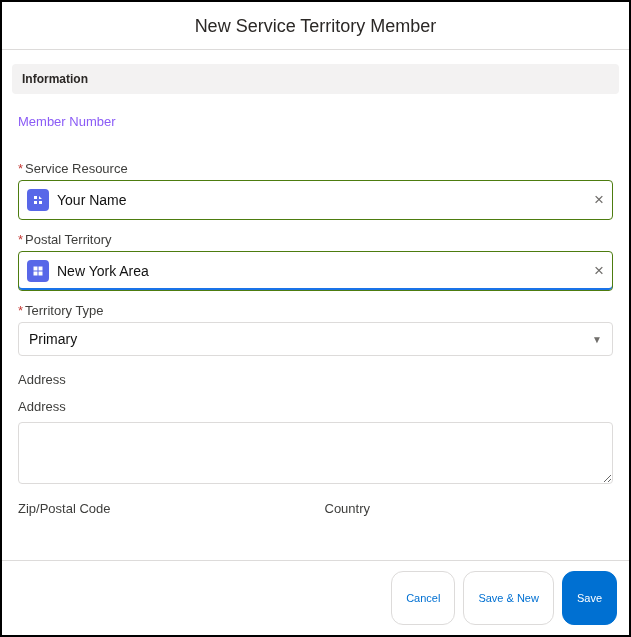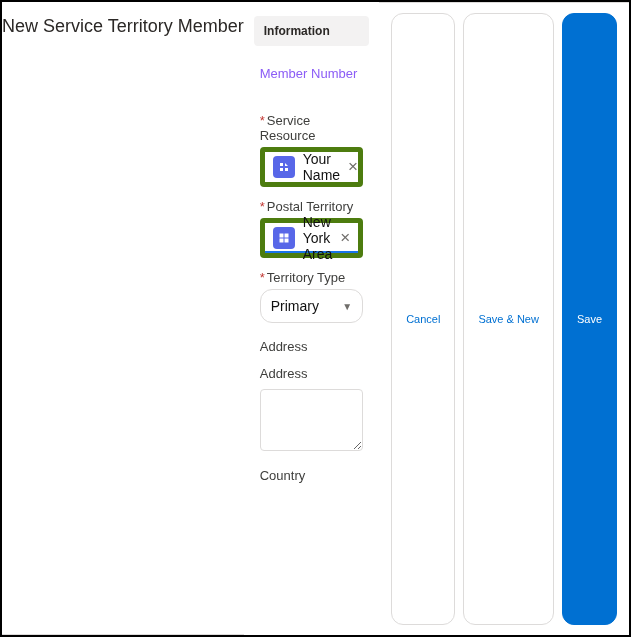--- a/index.html
+++ b/index.html
@@ -1,33 +1,33 @@
 <!DOCTYPE html>
 <html><head>
   <meta charset="utf-8">
   <style>
     * { box-sizing: border-box; margin: 0; padding: 0; }
     html, body { width: 631px; height: 637px; font-family: -apple-system, BlinkMacSystemFont, "Segoe UI", Arial, sans-serif; font-size: 13px; color: #3e3e3c; overflow: hidden; }
-    .modal { width: 631px; height: 637px; border: 2px solid #000; background: #fff; display: flex; flex-direction: row; }
+    .modal { width: 631px; height: 637px; border: 2px solid #000; background: #fff; display: flex; flex-direction: column; }
     .modal-header { text-align: center; padding: 14px 0 12px; border-bottom: 1px solid #dddbda; }
     .modal-title { font-size: 18px; font-weight: 400; color: #2b2826; }
     .modal-body { flex: 1; overflow-y: auto; padding: 6px 10px 0 10px; }
     .section-header { background: #f3f2f2; border-radius: 4px; padding: 8px 10px; margin-top: 8px; }
     .section-title { font-size: 12px; font-weight: 700; color: #2b2826; }
     .form { padding: 6px 6px 0 6px; }
     .field { margin-top: 12px; }
     .field-label { font-size: 13px; color: #3e3e3c; margin-bottom: 4px; display: block; }
     .field-label .req { color: #c23934; margin-right: 2px; }
     .static-label { font-size: 13px; color: #8b5cf6; margin-top: 14px; margin-bottom: 20px; display: block; }
-    .lookup { display: flex; align-items: center; border: 5px solid #4d7c0f; border-radius: 4px; height: 40px; padding: 0 8px; gap: 8px; }
+    .lookup { display: flex; align-items: center; border: 1px solid #4d7c0f; border-radius: 4px; height: 40px; padding: 0 8px; gap: 8px; }
     .lookup.active { box-shadow: inset 0 -2px 0 #1a73e8; }
     .lookup-icon { width: 22px; height: 22px; border-radius: 4px; background: #5867e8; display: inline-flex; align-items: center; justify-content: center; color: #fff; flex-shrink: 0; }
     .lookup-value { flex: 1; font-size: 14px; color: #111; }
     .clear-x { font-size: 17px; color: #706e6b; cursor: pointer; }
-    .select { display: flex; align-items: center; justify-content: space-between; border: 1px solid #dddbda; border-radius: 12px; height: 34px; padding: 0 10px; }
+    .select { display: flex; align-items: center; justify-content: space-between; border: 1px solid #dddbda; border-radius: 4px; height: 34px; padding: 0 10px; }
     .select-value { font-size: 14px; color: #111; }
     .caret { font-size: 10px; color: #706e6b; }
     .group-heading { font-size: 13px; color: #3e3e3c; margin-top: 16px; }
     .textarea { width: 100%; height: 62px; border: 1px solid #dddbda; border-radius: 4px; margin-top: 4px; resize: both; font-family: inherit; padding: 6px; }
     .row { display: flex; gap: 18px; margin-top: 14px; }
     .col { flex: 1; }
     .text-input { width: 100%; height: 34px; border: 1px solid #dddbda; border-radius: 4px; padding: 0 8px; font-family: inherit; }
     .modal-footer { border-top: 1px solid #dddbda; padding: 10px 12px; display: flex; justify-content: flex-end; gap: 8px; background: #fff; }
     .btn { border: 1px solid #dddbda; background: #fff; color: #0070d2; padding: 20px 14px; border-radius: 12px; font-size: 11px; cursor: pointer; }
     .btn.primary { background: #0070d2; border-color: #0070d2; color: #fff; }
@@ -88,20 +88,23 @@
       <div class="group-heading">Address</div>
 
       <div class="field">
         <label class="field-label">Address</label>
         <textarea class="textarea" style=""></textarea>
       </div>
 
 
       <div class="row">
         <div class="col">
+          <label class="field-label">Zip/Postal Code</label>
+        </div>
+        <div class="col">
           <label class="field-label">Country</label>
         </div>
       </div>
 
     </div>
   </div>
 
   <div class="modal-footer">
     <button class="btn">Cancel</button>
     <button class="btn">Save &amp; New</button>

